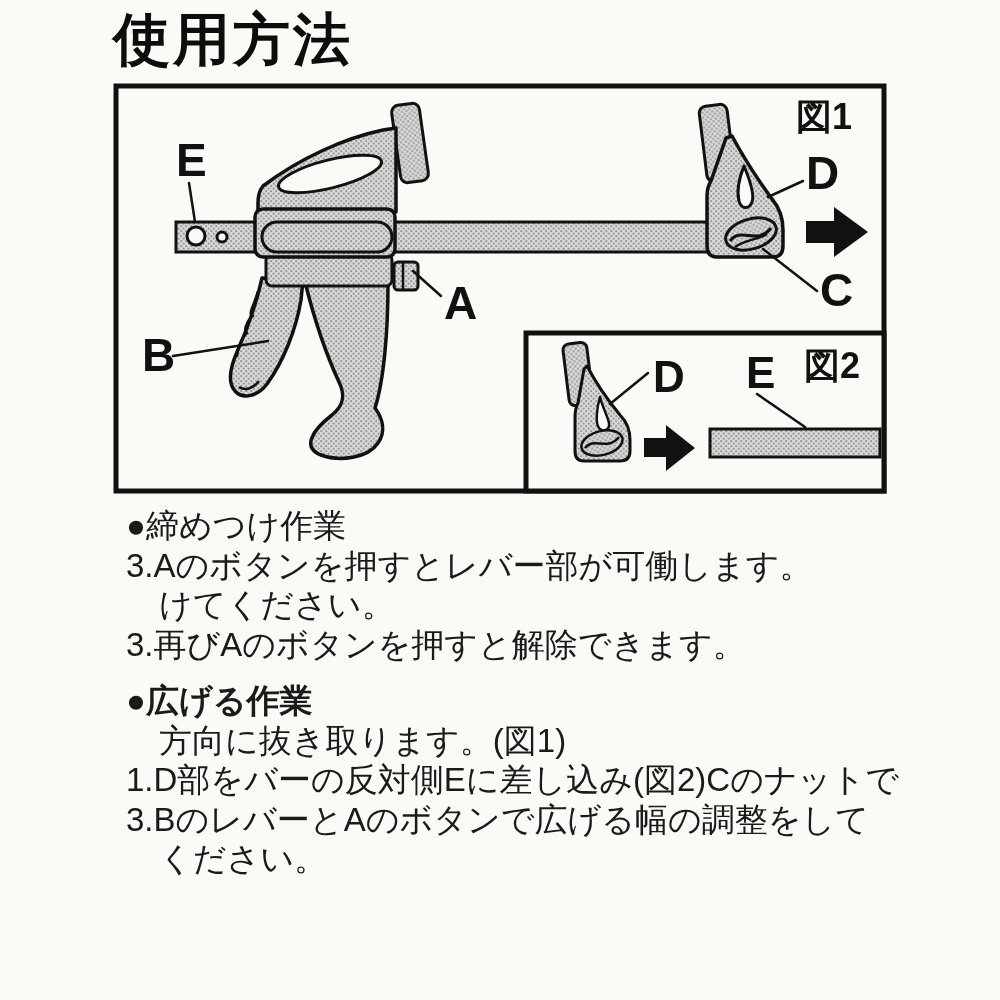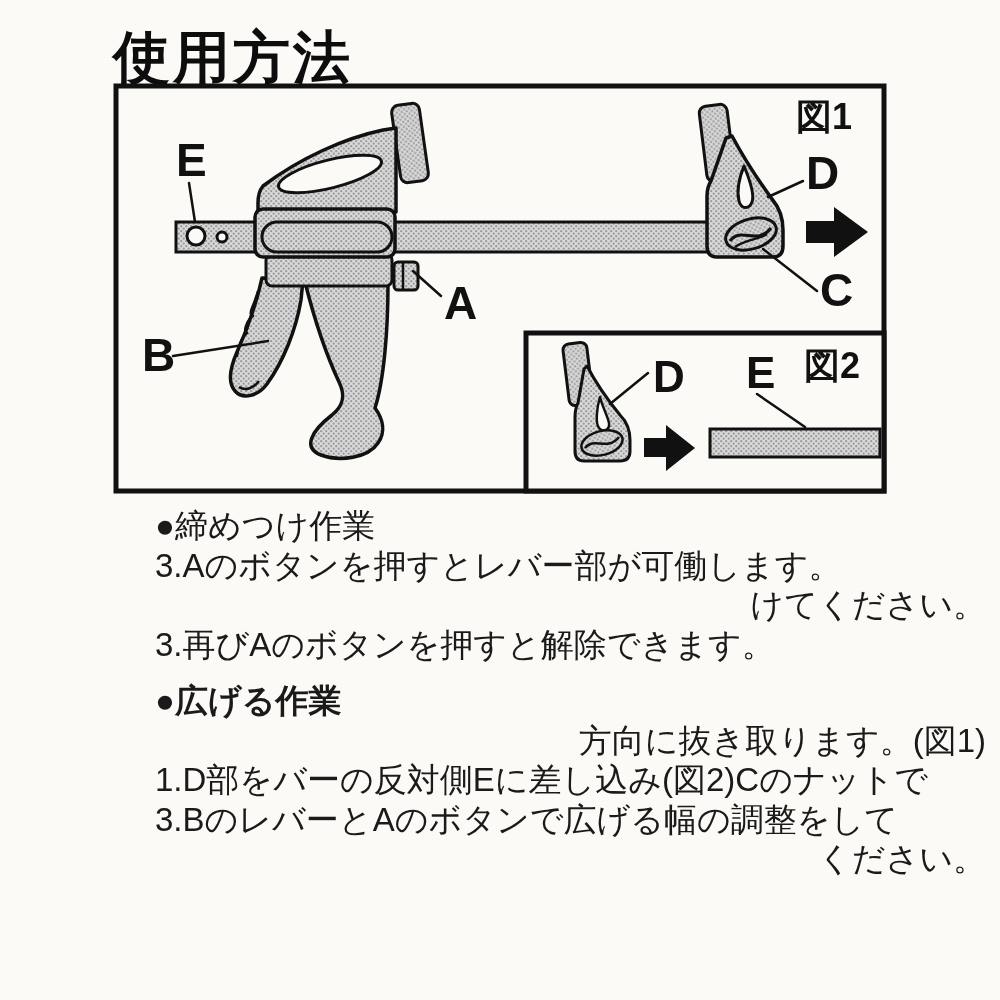--- a/index.html
+++ b/index.html
@@ -3,32 +3,32 @@
 <meta charset="utf-8">
 <style>
   html,body{margin:0;padding:0;}
   body{
     width:1000px;height:1000px;position:relative;overflow:hidden;
     background:#fbfaf6;
     font-family:"Liberation Sans","DejaVu Sans",sans-serif;
   }
   .page{position:absolute;inset:0;}
   .title{
-    position:absolute;left:113px;top:20px;
+    position:absolute;left:113px;top:2px;
     font-size:57px;font-weight:900;letter-spacing:3px;color:#0d0d0d;
     white-space:nowrap;
   }
   svg.diagram{position:absolute;left:0;top:0;width:1000px;height:1000px;}
   .content{
     position:absolute;left:126px;top:506px;width:860px;
     font-size:33px;line-height:39.5px;font-weight:500;color:#1a1a1a;
     white-space:nowrap;
   }
-  .content div{height:39.5px;margin-left:29px;}
-  .content .indent{padding-left:33px;text-align:right;}
+  .content div{height:39.5px;}
+  .content .indent{padding-left:33px;}
   .content .sec2{margin-top:17px;font-weight:bold;}
   .lbl{font-weight:700;fill:#111;}
 </style>
 </head>
 <body>
 
 <div class="page">
 
   <div class="title">使用方法</div>
 

